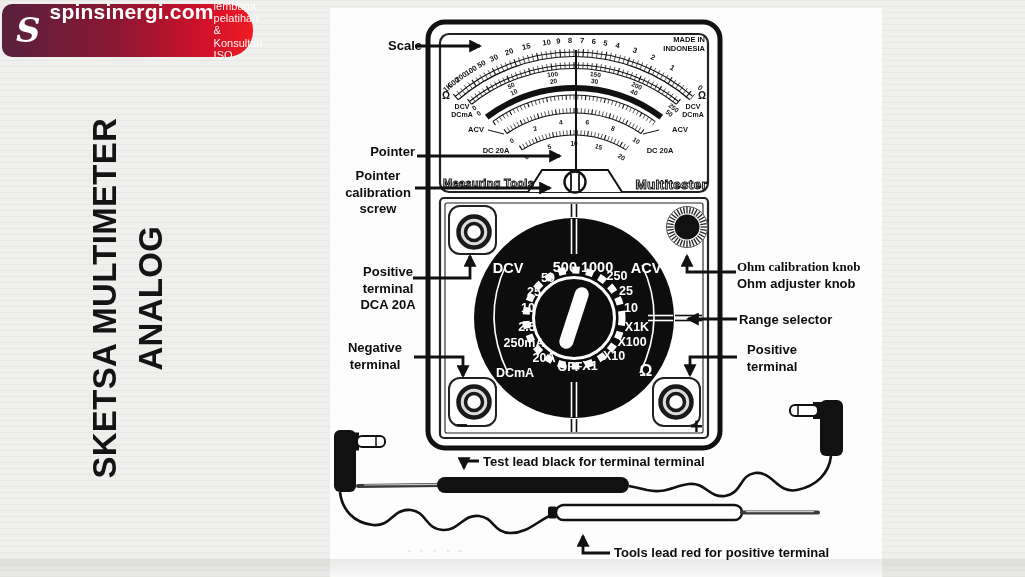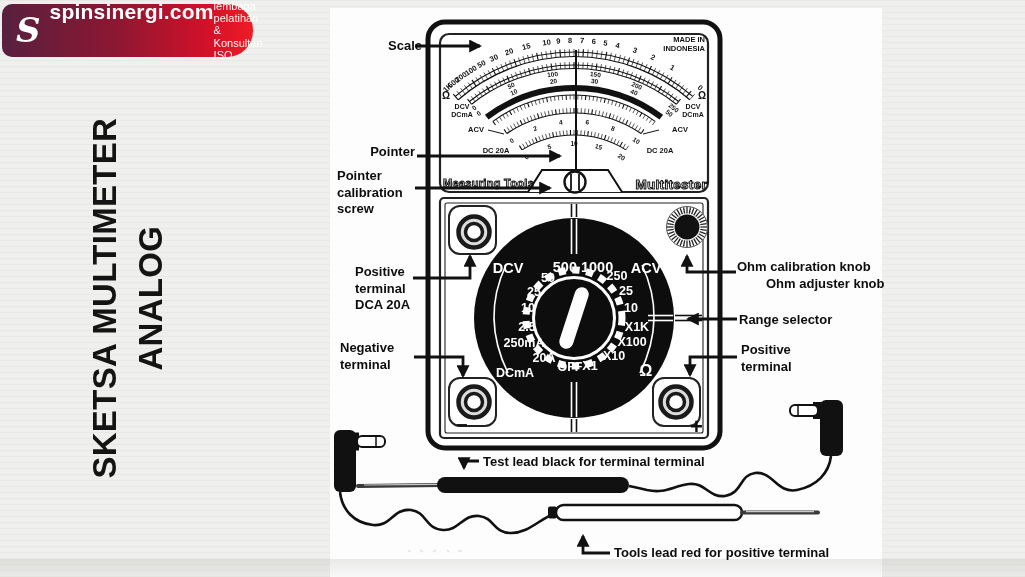--- a/index.html
+++ b/index.html
@@ -18,21 +18,21 @@
   .logo-s{font-family:"DejaVu Serif",serif;font-size:34px;font-weight:bold;font-style:italic;
     line-height:1;transform:translateY(-1px);}
   .banner-text{display:flex;flex-direction:row;line-height:1.12;}
   .banner-title{font-size:21px;font-weight:bold;letter-spacing:.2px;}
   .banner-tag{font-size:11px;font-weight:400;opacity:.95;}
   .vtitle{position:absolute;left:128px;top:300px;width:476px;margin-left:-238px;margin-top:-48px;
     transform:rotate(-90deg);text-align:center;font-size:33px;font-weight:bold;color:#141414;
     line-height:1.4;letter-spacing:.3px;z-index:4;}
   svg.diagram{position:absolute;left:0;top:0;z-index:6;}
   .co{position:absolute;font-weight:bold;font-size:13px;line-height:1.28;color:#0d0d0d;
-    z-index:8;white-space:nowrap;}
+    z-index:8;white-space:nowrap;text-align:center;}
   .wrap{white-space:normal;}
   .ra{text-align:right;}
 </style>
 </head>
 <body>
 
 <div class="panel"></div>
 <div class="floor"></div>
 
 <div class="banner">
@@ -46,22 +46,22 @@
 <div class="vtitle">
   <div>SKETSA MULTIMETER</div>
   <div>ANALOG</div>
 </div>
 
 <div class="co ra" style="left:318px;top:38px;width:84px;margin-left:20px;">Scale</div>
 <div class="co ra" style="left:330px;top:144px;width:85px;">Pointer</div>
 <div class="co wrap" style="left:337px;top:168px;width:82px;">Pointer calibration screw</div>
 <div class="co wrap" style="left:355px;top:264px;width:66px;">Positive terminal DCA 20A</div>
 <div class="co wrap" style="left:340px;top:340px;width:70px;">Negative terminal</div>
-<div class="co" style="left:737px;top:259px;">Ohm calibration knob</div>
-<div class="co" style="left:737px;top:276px;margin-left:29px;">Ohm adjuster knob</div>
+<div class="co" style="left:737px;top:259px;font-family:Liberation Serif, serif;">Ohm calibration knob</div>
+<div class="co" style="left:737px;top:276px;">Ohm adjuster knob</div>
 <div class="co" style="left:739px;top:312px;">Range selector</div>
 <div class="co wrap" style="left:741px;top:342px;width:62px;">Positive terminal</div>
 <div class="co" style="left:483px;top:454px;">Test lead black for terminal terminal</div>
 <div class="co" style="left:614px;top:545px;">Tools lead red for positive terminal</div>
 
 <svg class="diagram" width="1025" height="577" viewBox="0 0 1025 577">
   <defs>
     <marker id="ah" viewBox="0 0 12 12" markerWidth="13" markerHeight="13" refX="10" refY="6" orient="auto" markerUnits="userSpaceOnUse">
       <path d="M0,0 L12,6 L0,12 z" fill="#111"></path>
     </marker>

